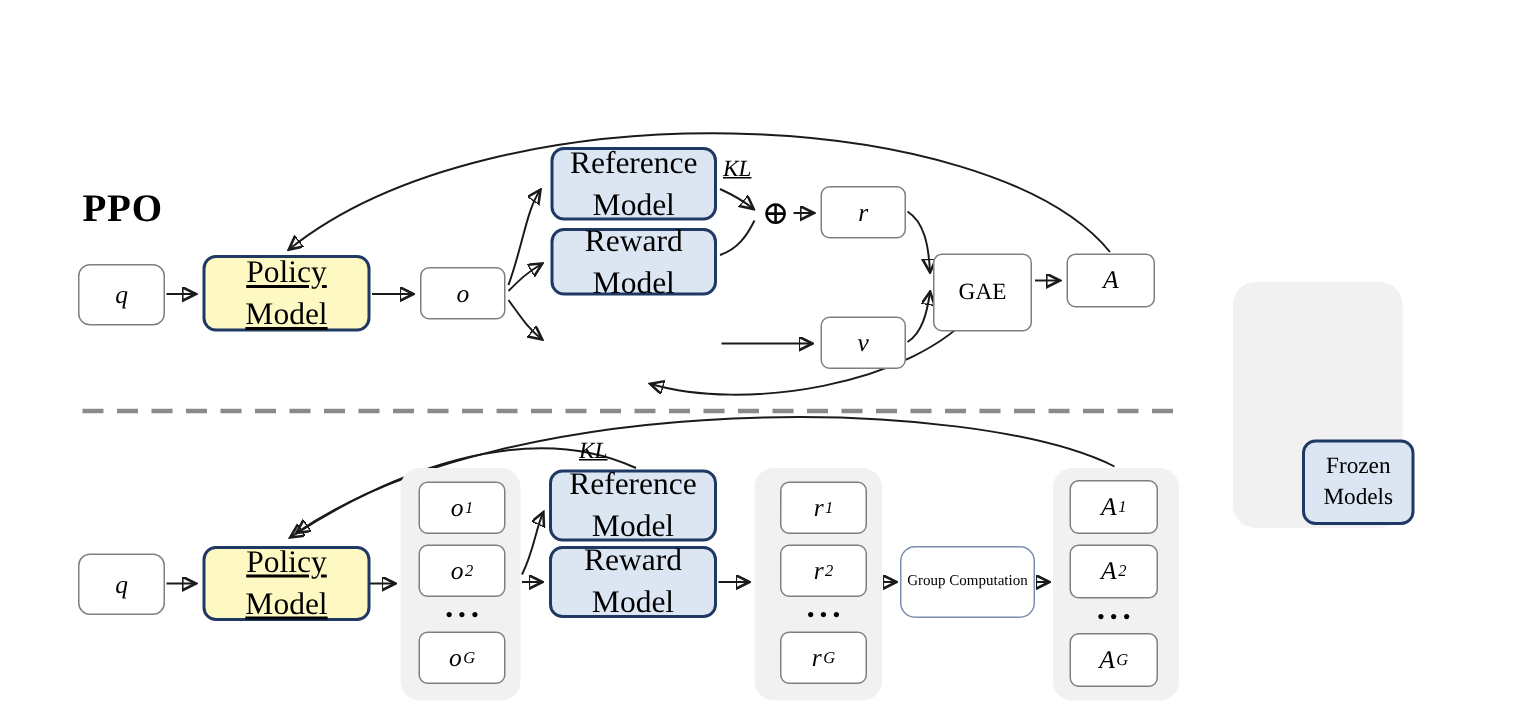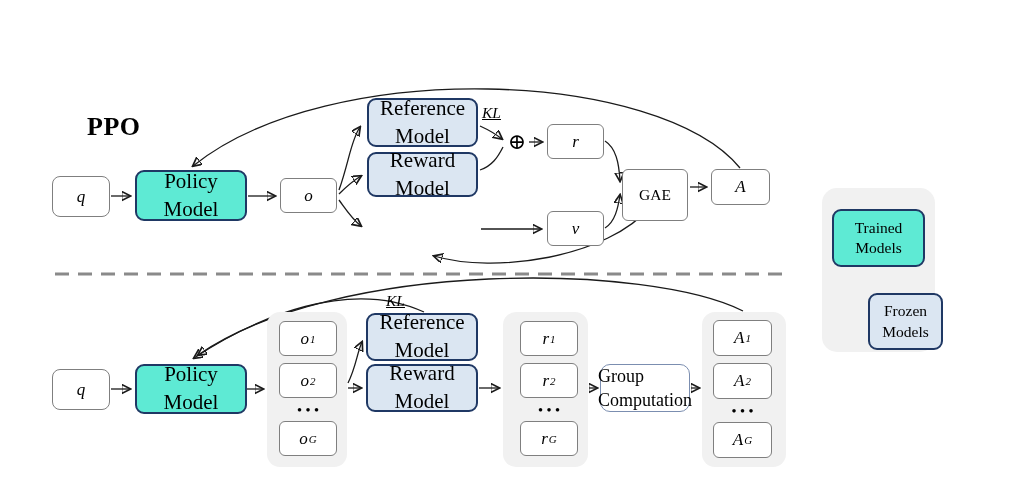--- a/index.html
+++ b/index.html
@@ -7,40 +7,40 @@
     position:relative;width:1013px;height:477px;background:#ffffff;overflow:hidden;
     font-family:"Liberation Serif","DejaVu Serif",serif;color:#000;
   }
   .abs{position:absolute;box-sizing:border-box;}
   .section-label{font-weight:bold;font-size:26px;letter-spacing:.5px;}
   .model-box{
     border:2.2px solid #1F3864;border-radius:9px;
     display:flex;align-items:center;justify-content:center;text-align:center;
     font-size:21px;line-height:1.32;
   }
-  .trained{background:#5eead4;}
+  .trained{background:#fef9c3;text-decoration:underline;}
   .frozen{background:#DBE6F2;}
   .plain-box{
     background:#fff;border:1.5px solid #7f7f7f;border-radius:6px;
     display:flex;align-items:center;justify-content:center;text-align:center;
     font-size:17px;
   }
   .mathv{font-style:italic;}
   .plain-box sub{font-size:11px;line-height:0;font-style:italic;margin-left:1px;}
   .group-panel{background:#F1F1F1;border-radius:13px;}
   .dots{
     display:flex;align-items:center;justify-content:center;
     font-weight:bold;font-size:13px;letter-spacing:4px;text-indent:4px;
   }
   .kl-label{font-style:italic;font-size:15.5px;text-decoration:underline;}
   .oplus{font-size:22px;line-height:1;display:flex;align-items:center;justify-content:center;}
   .gc-box{
     background:#fff;border:1.5px solid #7B8EB0;border-radius:10px;
     display:flex;align-items:center;justify-content:center;
-    font-size:18px;line-height:1.35;padding:2px;
+    font-size:10px;line-height:1.35;padding:2px;
   }
   .legend-box{font-size:15.5px;}
   svg{position:absolute;left:0;top:0;pointer-events:none;}
   svg path, svg line{fill:none;stroke:#1a1a1a;stroke-width:1.3;}
   svg .divider{stroke:#8a8a8a;stroke-width:3;stroke-dasharray:14 9;}
 </style>
 </head>
 <body>
 
 <div id="stage">
@@ -73,21 +73,21 @@
     <path d="M246,389 L263,389" marker-end="url(#ah)"></path>
     <path d="M348,383 C356,367 357,353 362,342" marker-end="url(#ah)"></path>
     <path d="M348,388 L361,388" marker-end="url(#ah)"></path>
     <path d="M479,388 L499,388" marker-end="url(#ah)"></path>
     <path d="M589,388 L597,388" marker-end="url(#ah)"></path>
     <path d="M691,388 L699,388" marker-end="url(#ah)"></path>
     <path d="M424,312 C350,278 258,316 194,358" marker-end="url(#ah)"></path>
     <path d="M743,311 C650,264 340,258 198,355" marker-end="url(#ah)"></path>
   </svg>
 
-  <div class="abs section-label" style="left:55px;top:112px;margin-left:32px;">PPO</div>
+  <div class="abs section-label" style="left:55px;top:124px;">PPO</div>
 
   <div class="abs plain-box mathv" style="left:52px;top:176px;width:58px;height:41px;border-radius:8px;">q</div>
 
   <div class="abs model-box trained" style="left:135px;top:170px;width:112px;height:51px;">Policy Model</div>
 
   <div class="abs plain-box mathv" style="left:280px;top:178px;width:57px;height:35px;">o</div>
 
   <div class="abs model-box frozen" style="left:367px;top:98px;width:111px;height:49px;">Reference Model</div>
   <div class="abs model-box frozen" style="left:367px;top:152px;width:111px;height:45px;">Reward Model</div>
 
@@ -151,16 +151,15 @@
       <span class="mathv">A</span>
       <sub>2</sub>
     </div>
   <div class="abs dots" style="left:713px;top:403px;width:59px;height:16px;">•••</div>
   <div class="abs plain-box" style="left:713px;top:422px;width:59px;height:36px;">
       <span class="mathv">A</span>
       <sub>G</sub>
     </div>
 
   <div class="abs group-panel" style="left:822px;top:188px;width:113px;height:164px;border-radius:15px;"></div>
-  <div class="abs model-box trained legend-box" style="left:832px;top:209px;width:93px;height:58px;">Trained Models</div>
   <div class="abs model-box frozen legend-box" style="left:868px;top:283px;width:75px;height:57px;margin-top:10px;">Frozen Models</div>
 
 </div>
 
 </body></html>

